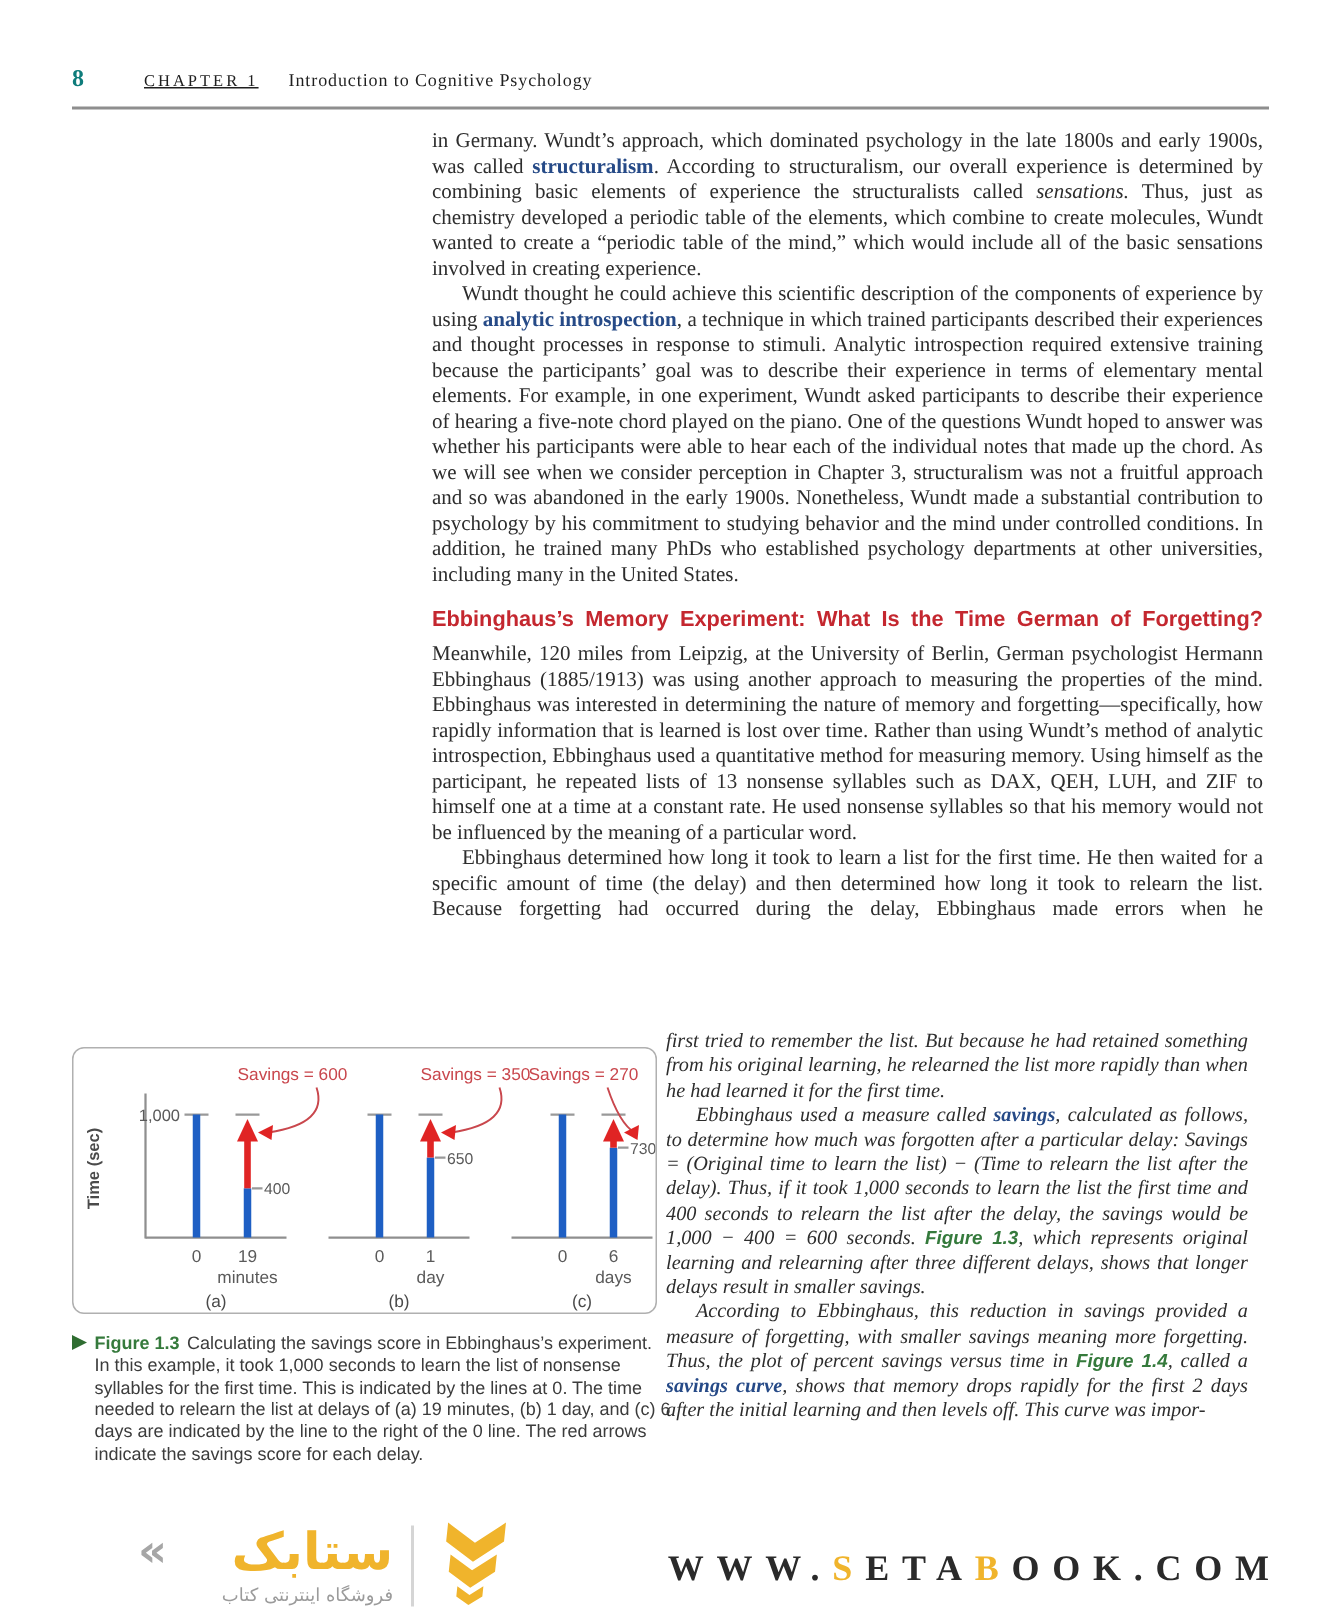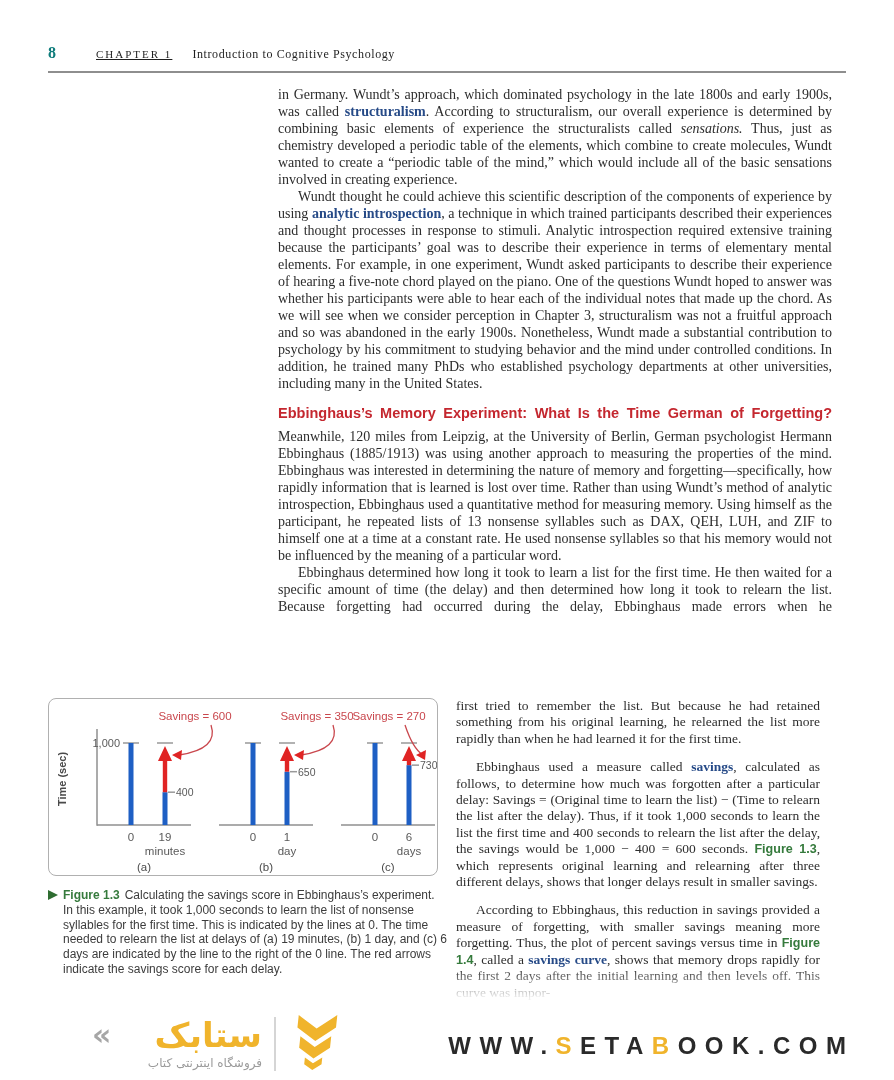--- a/index.html
+++ b/index.html
@@ -7,21 +7,21 @@
         font-family:"Liberation Serif",serif;color:#2d2d2d;}
 
   
   .header{position:absolute;left:48px;top:44px;width:798px;border-bottom:2px solid #8e8e8e;
           padding-bottom:9px;display:flex;align-items:baseline;}
   .pagenum{color:#0e7c7b;font-weight:bold;font-size:16px;}
   .chaplabel{margin-left:40px;font-size:11px;letter-spacing:2px;color:#1f1f1f;text-decoration:underline;}
   .chaptitle{margin-left:20px;font-size:12px;letter-spacing:0.6px;color:#1f1f1f;}
 
   
-  .upper-text{position:absolute;left:278px;top:86px;width:554px;max-height:598px;overflow:hidden;
+  .upper-text{position:absolute;left:288px;top:86px;width:554px;max-height:598px;overflow:hidden;
               font-size:14px;line-height:17px;text-align:justify;}
   .upper-text p{margin:0;}
   .indent{text-indent:20px;}
   .justall{text-align-last:justify;}
   .section-heading{margin:13px 0 6px 0;font-family:"Liberation Sans",sans-serif;font-weight:bold;
                    font-size:14.5px;color:#c4272f;text-align:justify;text-align-last:justify;}
   .seg-term{font-weight:bold;color:#264a87;}
   .seg-italic{font-style:italic;}
   .seg-figref{font-weight:bold;color:#357a3c;font-family:"Liberation Sans",sans-serif;font-size:0.93em;}
 
@@ -30,21 +30,21 @@
   .figcol{flex:none;width:390px;}
   .figure-box{margin-top:14px;width:390px;box-sizing:border-box;border:1.5px solid #b0b0b0;
               border-radius:8px;background:#fff;padding:4px 0 0 2px;}
   .figure-box svg{display:block;}
   .caption{position:relative;margin-top:12px;width:384px;padding-left:15px;
            font-family:"Liberation Sans",sans-serif;font-size:12px;line-height:14.8px;color:#3c3c3c;}
   .cap-marker{position:absolute;left:0;top:2px;width:10px;height:10px;}
   .cap-label{color:#357a3c;font-weight:bold;margin-right:5px;}
   .rightcol{flex:1;padding-top:2px;max-height:330px;overflow:hidden;
             font-size:13.5px;line-height:16.4px;text-align:justify;}
-  .rightcol p{margin:12px;}
+  .rightcol p{margin:0;font-style:italic;}
 
   
   .fade-overlay{position:absolute;left:436px;top:968px;width:410px;height:48px;pointer-events:none;
                 background:linear-gradient(to bottom,rgba(255,255,255,0) 0%,rgba(255,255,255,.92) 62%,#fff 100%);}
 
   
   .watermark{position:absolute;left:0;top:1008px;width:894px;height:72px;background:#fff;
              display:flex;justify-content:space-between;align-items:center;
              padding:0 48px 0 92px;box-sizing:border-box;}
   .logo-group{display:flex;align-items:center;gap:12px;}
@@ -54,21 +54,21 @@
                 font-family:"DejaVu Sans",sans-serif;}
   .logo-word{color:#f0b42c;font-weight:bold;font-size:34px;line-height:1;direction:rtl;
              font-family:"DejaVu Sans",sans-serif;margin-left:40px;}
   .logo-tagline{color:#9b9b9b;font-size:12px;margin-top:4px;direction:rtl;
                 font-family:"DejaVu Sans",sans-serif;text-align:center;}
   .logo-divider{width:1.5px;height:54px;background:#d5d5d5;}
   .emblem{transform:skewX(-6deg);}
   .right-group{display:flex;flex-direction:column;align-items:flex-end;}
   .store-title{font-family:"DejaVu Sans",sans-serif;font-size:20px;font-weight:600;color:#1c1c1c;
                direction:rtl;}
-  .site-url{margin-top:4px;font-family:Liberation Sans, sans-serif;font-weight:bold;font-size:24px;
+  .site-url{margin-top:4px;font-family:Liberation Serif, serif;font-weight:bold;font-size:24px;
             letter-spacing:8.5px;margin-right:-8.5px;color:#2a2a2a;white-space:nowrap;}
   .url-accent{color:#f0b42c;}
   .url-dark{color:#2a2a2a;}
 </style>
 </head>
 <body>
 
 <div class="page">
 
   <div class="header">

